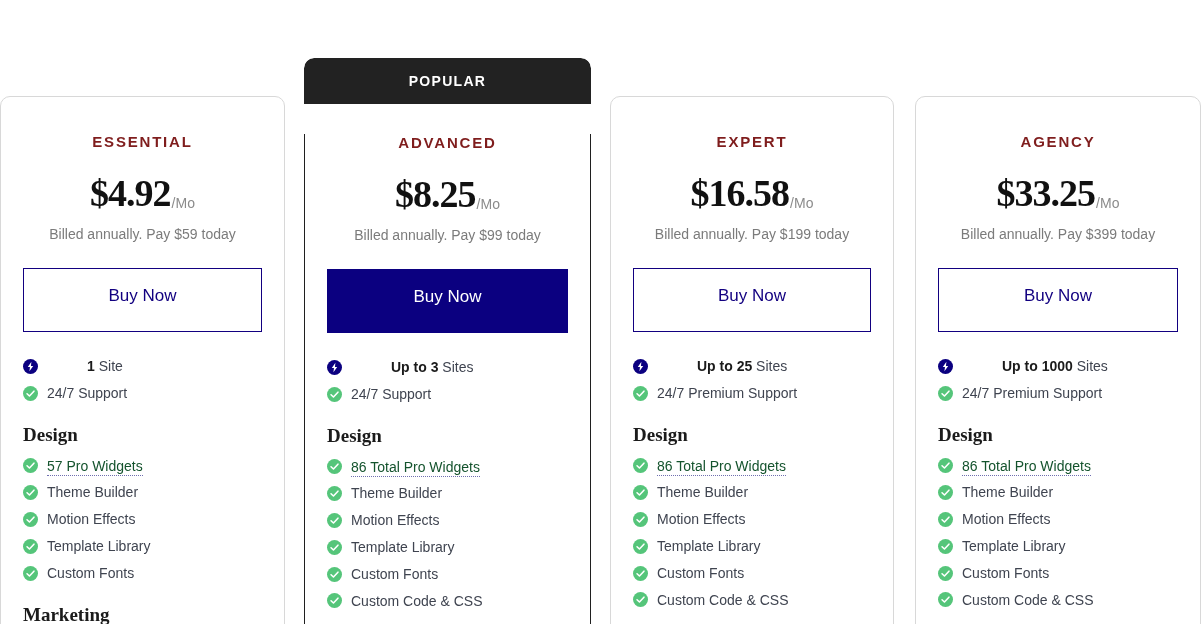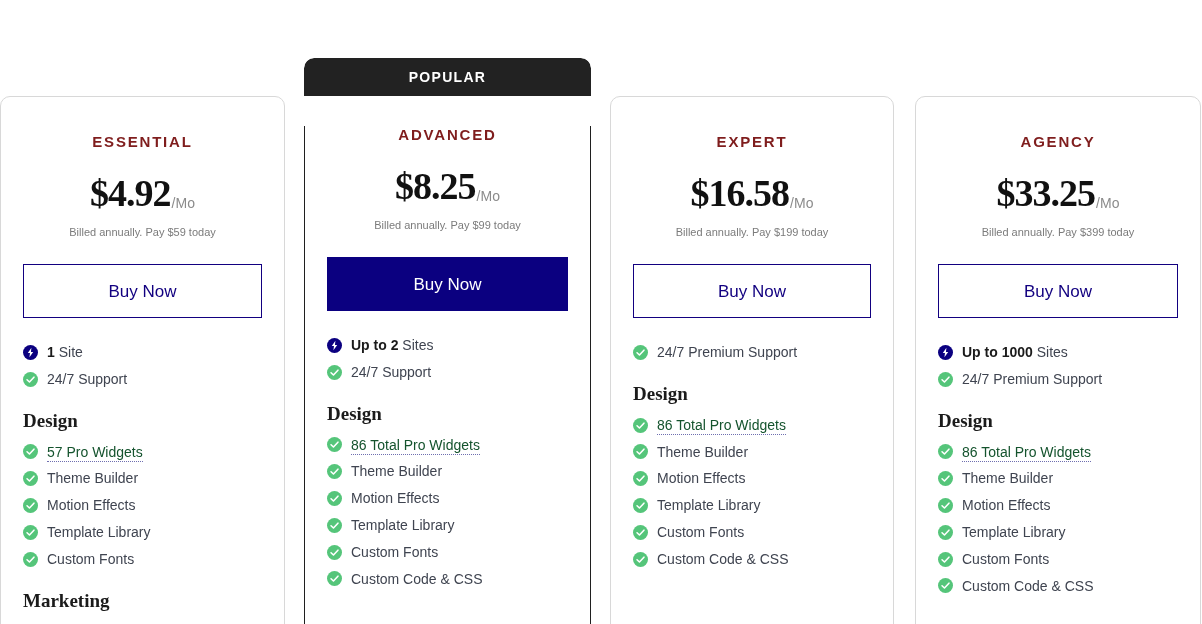--- a/index.html
+++ b/index.html
@@ -38,21 +38,21 @@
     height: 554px;
   }
 
   .c1 { left: 0px;    width: 285px; }
   .c2 { left: 304px;  width: 287px; }
   .c3 { left: 610px;  width: 284px; }
   .c4 { left: 915px;  width: 286px; }
 
   
   .popular-banner {
-    height: 38px;
+    height: 46px;
     background: #222222;
     border-radius: 10px 10px 0 0;
     display: flex;
     align-items: center;
     justify-content: center;
   }
   .popular-banner .label {
     color: #ffffff;
     font-size: 14px;
     font-weight: bold;
@@ -90,31 +90,31 @@
     font-family: "Liberation Sans", sans-serif;
     font-size: 14px;
     color: #8b8b8b;
     margin-left: 1px;
     position: relative;
     top: 2px;
     text-align: right;
   }
   .billing-note {
     text-align: center;
-    font-size: 11px;
+    font-size: 14px;
     color: #7b7b7b;
     margin-top: 14px;
   }
 
   
   .buy-btn {
     display: block;
     width: 100%;
     margin-top: 26px;
-    height: 54px;
+    height: 64px;
     line-height: 54px;
     text-align: center;
     font-size: 17px;
     font-family: "Liberation Sans", sans-serif;
     cursor: pointer;
     border-radius: 0;
   }
   .buy-btn.outline {
     background: #ffffff;
     border: 1px solid #120080;
@@ -154,21 +154,21 @@
     cursor: pointer;
   }
   .group-title {
     font-size: 19px;
     font-weight: bold;
     color: #1b1b1b;
     margin-top: 22px;
     margin-bottom: 12px;
     font-family: Liberation Serif, serif;
   }
-  .features .feature:first-child { margin-bottom: 10px; }
+  .features .feature:first-child { margin-bottom: 10px; gap: 40px; }
 </style>
 </head>
 <body>
 
 <div id="stage">
     <div class="card plain c1">
       <div class="card-inner">
         <div class="plan-name">ESSENTIAL</div>
         <div class="price-row"><span class="price">$4.92</span><span class="period">/Mo</span></div>
         <div class="billing-note">Billed annually. Pay $59 today</div>
@@ -239,21 +239,21 @@
           <div class="plan-name">ADVANCED</div>
           <div class="price-row"><span class="price">$8.25</span><span class="period">/Mo</span></div>
           <div class="billing-note">Billed annually. Pay $99 today</div>
           <div class="buy-btn solid">Buy Now</div>
           <div class="features">
             <div class="feature">
               <span class="ico"><svg width="15" height="15" viewBox="0 0 20 20">
                   <circle cx="10" cy="10" r="10" fill="#0b0080"></circle>
                   <path d="M11.2 3.6 L6.4 10.6 L9.3 10.6 L8.6 16.4 L13.6 9.2 L10.6 9.2 Z" fill="#ffffff"></path>
                 </svg></span>
-              <span class="txt"><strong>Up to 2</strong><span> Sites</span></span>
+              <span class="txt"><strong>Up to 3</strong><span> Sites</span></span>
             </div>
             <div class="feature">
               <span class="ico"><svg width="15" height="15" viewBox="0 0 20 20">
                   <circle cx="10" cy="10" r="10" fill="#55c57a"></circle>
                   <path d="M5.4 10.3 L8.6 13.3 L14.6 6.9" fill="none" stroke="#ffffff" stroke-width="2.1" stroke-linecap="round" stroke-linejoin="round"></path>
                 </svg></span>
               <span class="txt"><span>24/7 Support</span></span>
             </div>
           </div>
           <div class="group-title">Design</div>
@@ -306,20 +306,27 @@
     </div>
     <div class="card plain c3">
       <div class="card-inner">
         <div class="plan-name">EXPERT</div>
         <div class="price-row"><span class="price">$16.58</span><span class="period">/Mo</span></div>
         <div class="billing-note">Billed annually. Pay $199 today</div>
         <div class="buy-btn outline">Buy Now</div>
         <div class="features">
           <div class="feature">
             <span class="ico"><svg width="15" height="15" viewBox="0 0 20 20">
+                <circle cx="10" cy="10" r="10" fill="#0b0080"></circle>
+                <path d="M11.2 3.6 L6.4 10.6 L9.3 10.6 L8.6 16.4 L13.6 9.2 L10.6 9.2 Z" fill="#ffffff"></path>
+              </svg></span>
+            <span class="txt"><strong>Up to 25</strong><span> Sites</span></span>
+          </div>
+          <div class="feature">
+            <span class="ico"><svg width="15" height="15" viewBox="0 0 20 20">
                 <circle cx="10" cy="10" r="10" fill="#55c57a"></circle>
                 <path d="M5.4 10.3 L8.6 13.3 L14.6 6.9" fill="none" stroke="#ffffff" stroke-width="2.1" stroke-linecap="round" stroke-linejoin="round"></path>
               </svg></span>
             <span class="txt"><span>24/7 Premium Support</span></span>
           </div>
         </div>
         <div class="group-title">Design</div>
         <div class="features-design">
           <div class="feature">
             <span class="ico"><svg width="15" height="15" viewBox="0 0 20 20">

